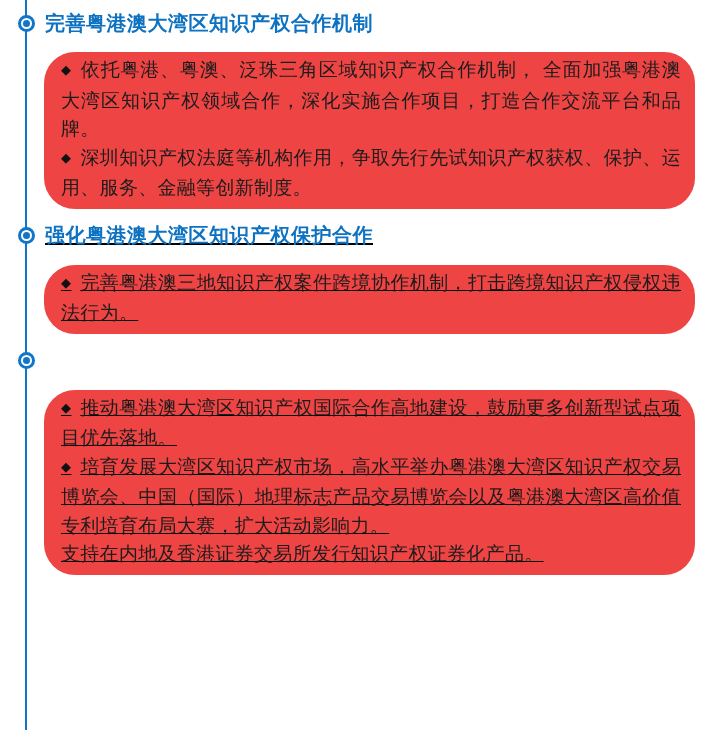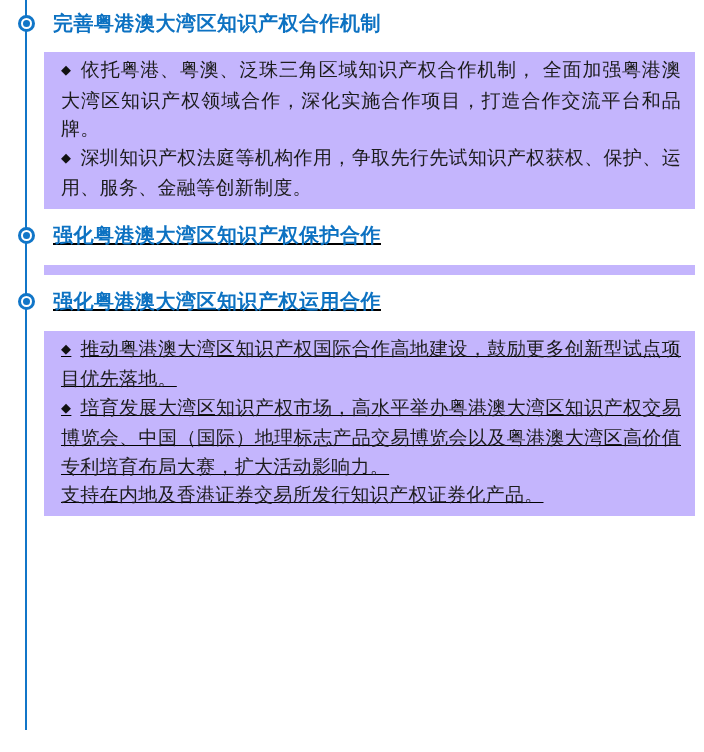--- a/index.html
+++ b/index.html
@@ -23,21 +23,21 @@
     top: 0;
     width: 2px;
     height: 730px;
     background: #1176c8;
   }
   .section { position: relative; }
   .section + .section { margin-top: 10px; text-decoration: underline; }
   .heading-row {
     display: flex;
     align-items: center;
-    gap: 18px;
+    gap: 10px;
     padding-left: 18px;
     height: 34px;
     position: relative;
   }
   .marker {
     flex: 0 0 auto;
     width: 11px;
     height: 11px;
     border: 3px solid #1176c8;
     border-radius: 50%;
@@ -57,22 +57,23 @@
   .section-title {
     margin: 0;
     font-size: 20px;
     font-weight: bold;
     color: #0d72c2;
     letter-spacing: 0.5px;
     white-space: nowrap;
   }
   .content-box {
     margin: 12px 0 0 44px;
-    background: #c4b5fd;
+    background: #ef4444;
     padding: 4px 14px 6px 17px;
+    border-radius: 31px;
   }
   .content-box p {
     margin: 0;
     font-size: 19px;
     line-height: 28.5px;
     color: #1c1c1c;
     text-align: justify;
     letter-spacing: 0.3px;
   }
   .diamond {
@@ -103,29 +104,29 @@
   </section>
 
   <section class="section">
     <div class="heading-row">
       <span class="marker">
           <span class="marker-dot"></span>
         </span>
       <h2 class="section-title">强化粤港澳大湾区知识产权保护合作</h2>
     </div>
     <div class="content-box">
+      <p><span class="diamond">◆</span><span>完善粤港澳三地知识产权案件跨境协作机制，打击跨境知识产权侵权违法行为。</span></p>
     </div>
   </section>
 
   <section class="section">
     <div class="heading-row">
       <span class="marker">
           <span class="marker-dot"></span>
         </span>
-      <h2 class="section-title">强化粤港澳大湾区知识产权运用合作</h2>
     </div>
     <div class="content-box">
       <p><span class="diamond">◆</span><span>推动粤港澳大湾区知识产权国际合作高地建设，鼓励更多创新型试点项目优先落地。</span></p>
       <p><span class="diamond">◆</span><span>培育发展大湾区知识产权市场，高水平举办粤港澳大湾区知识产权交易博览会、中国（国际）地理标志产品交易博览会以及粤港澳大湾区高价值专利培育布局大赛，扩大活动影响力。</span></p>
       <p><span>支持在内地及香港证券交易所发行知识产权证券化产品。</span></p>
 
     </div>
   </section>
 </div>
 

